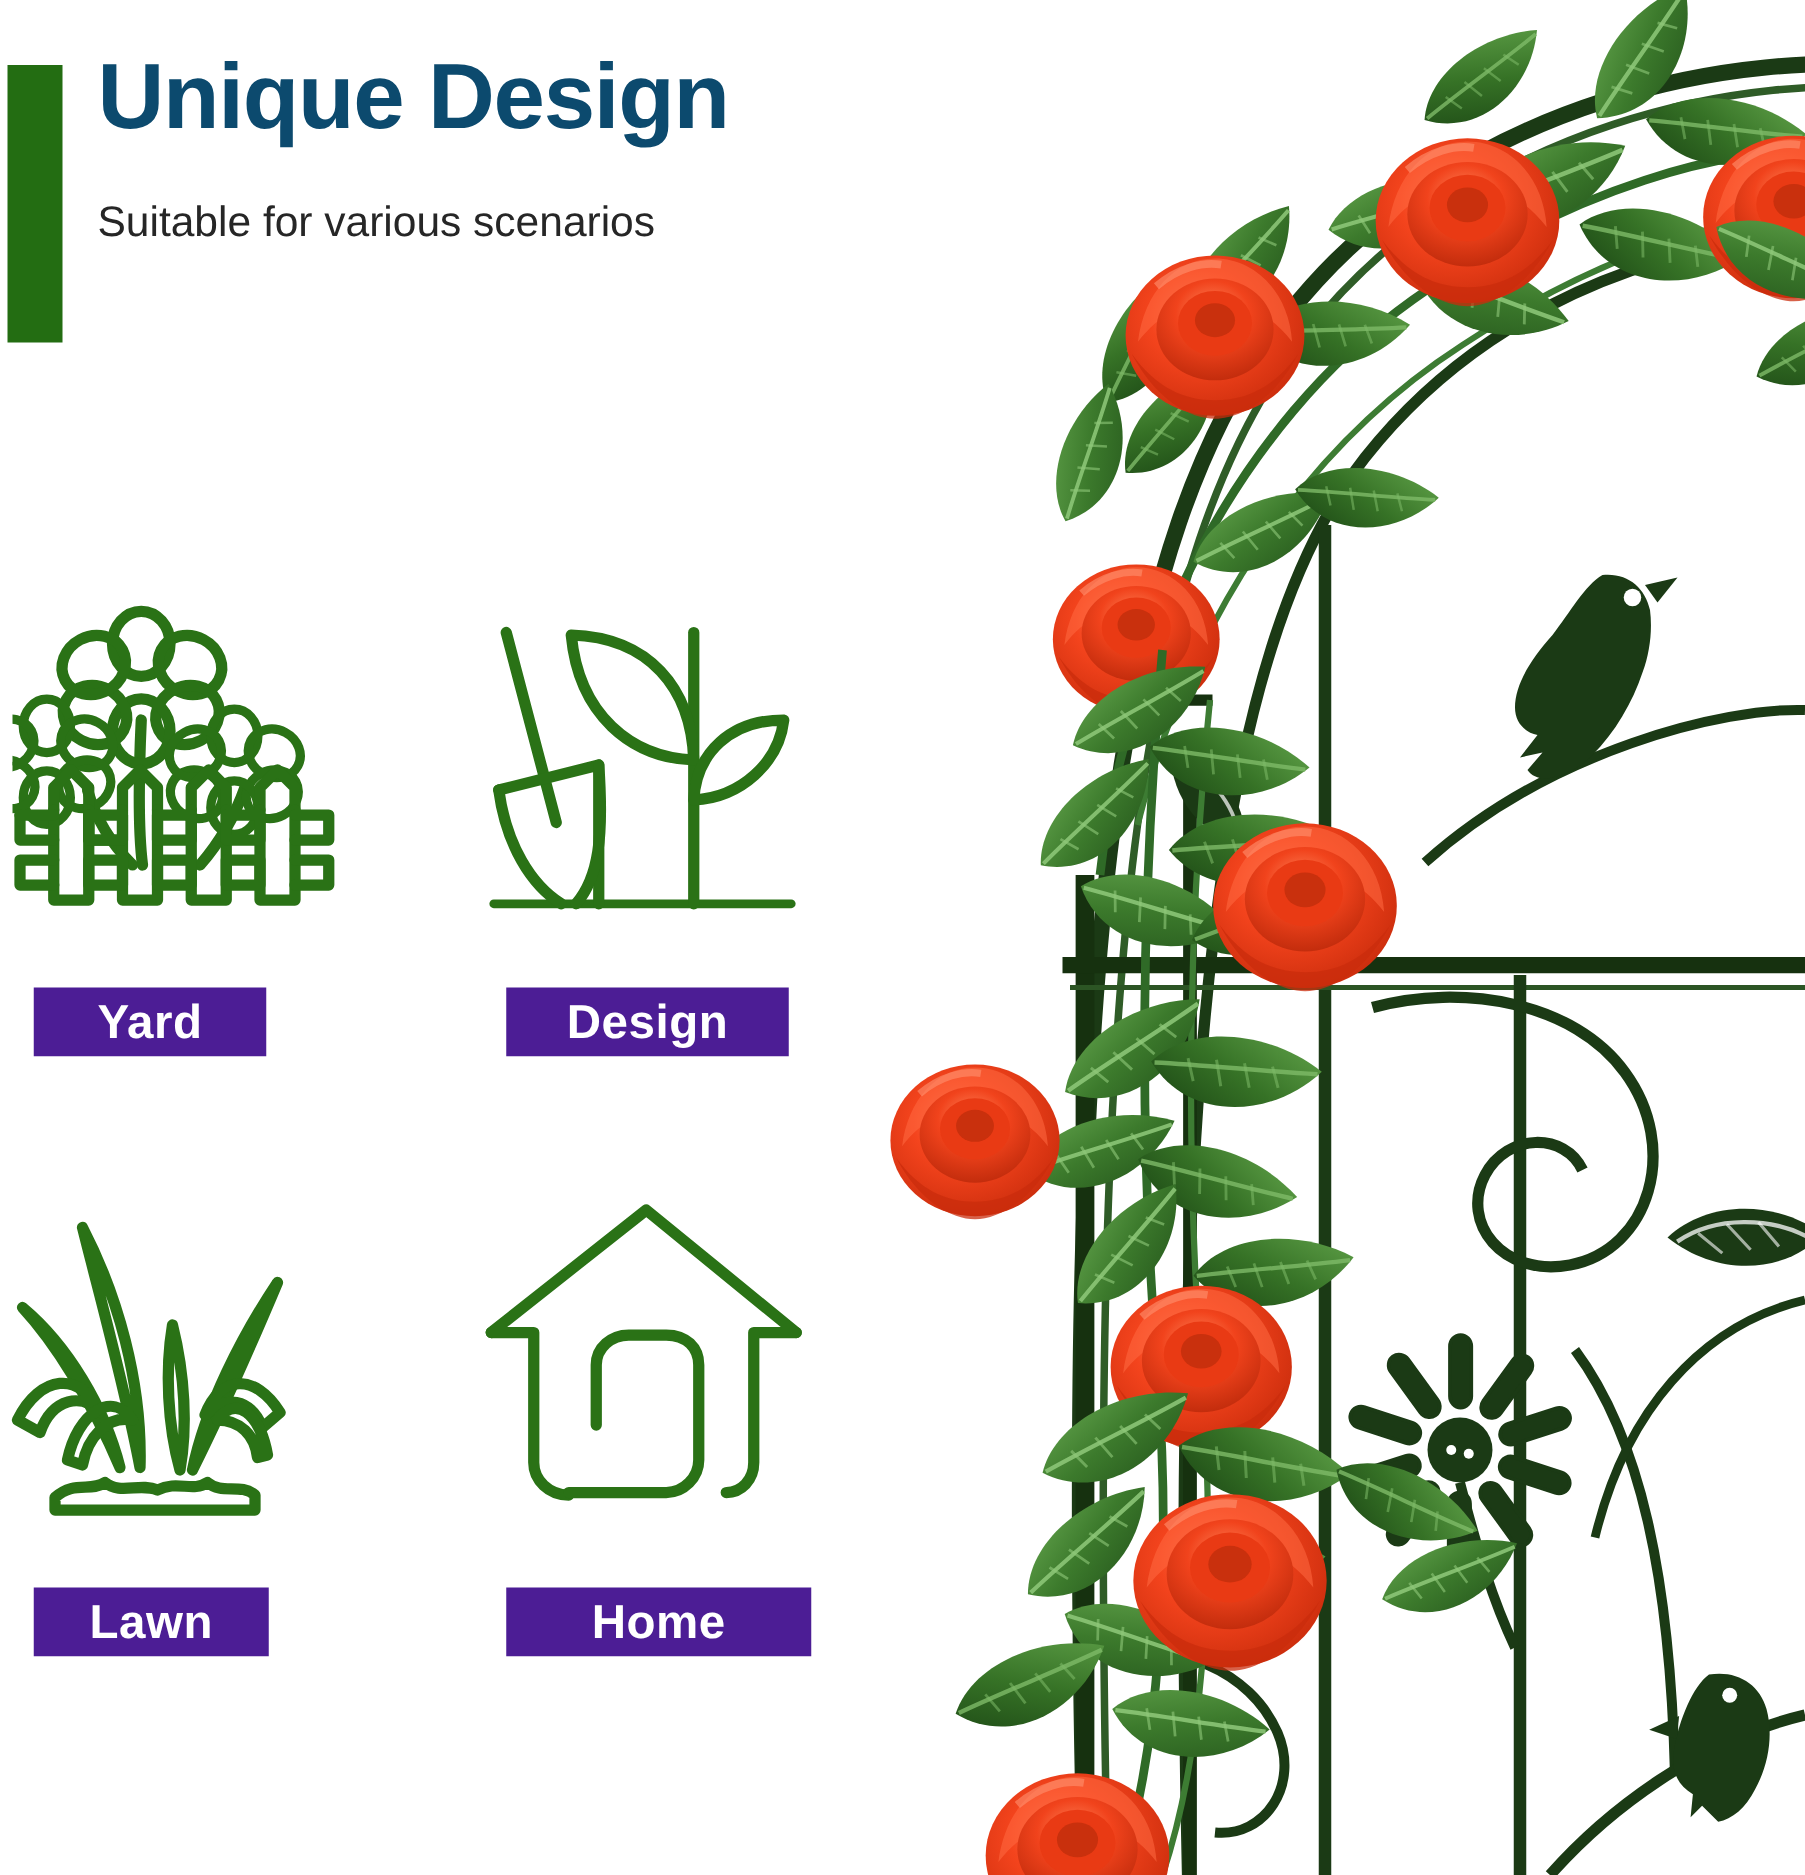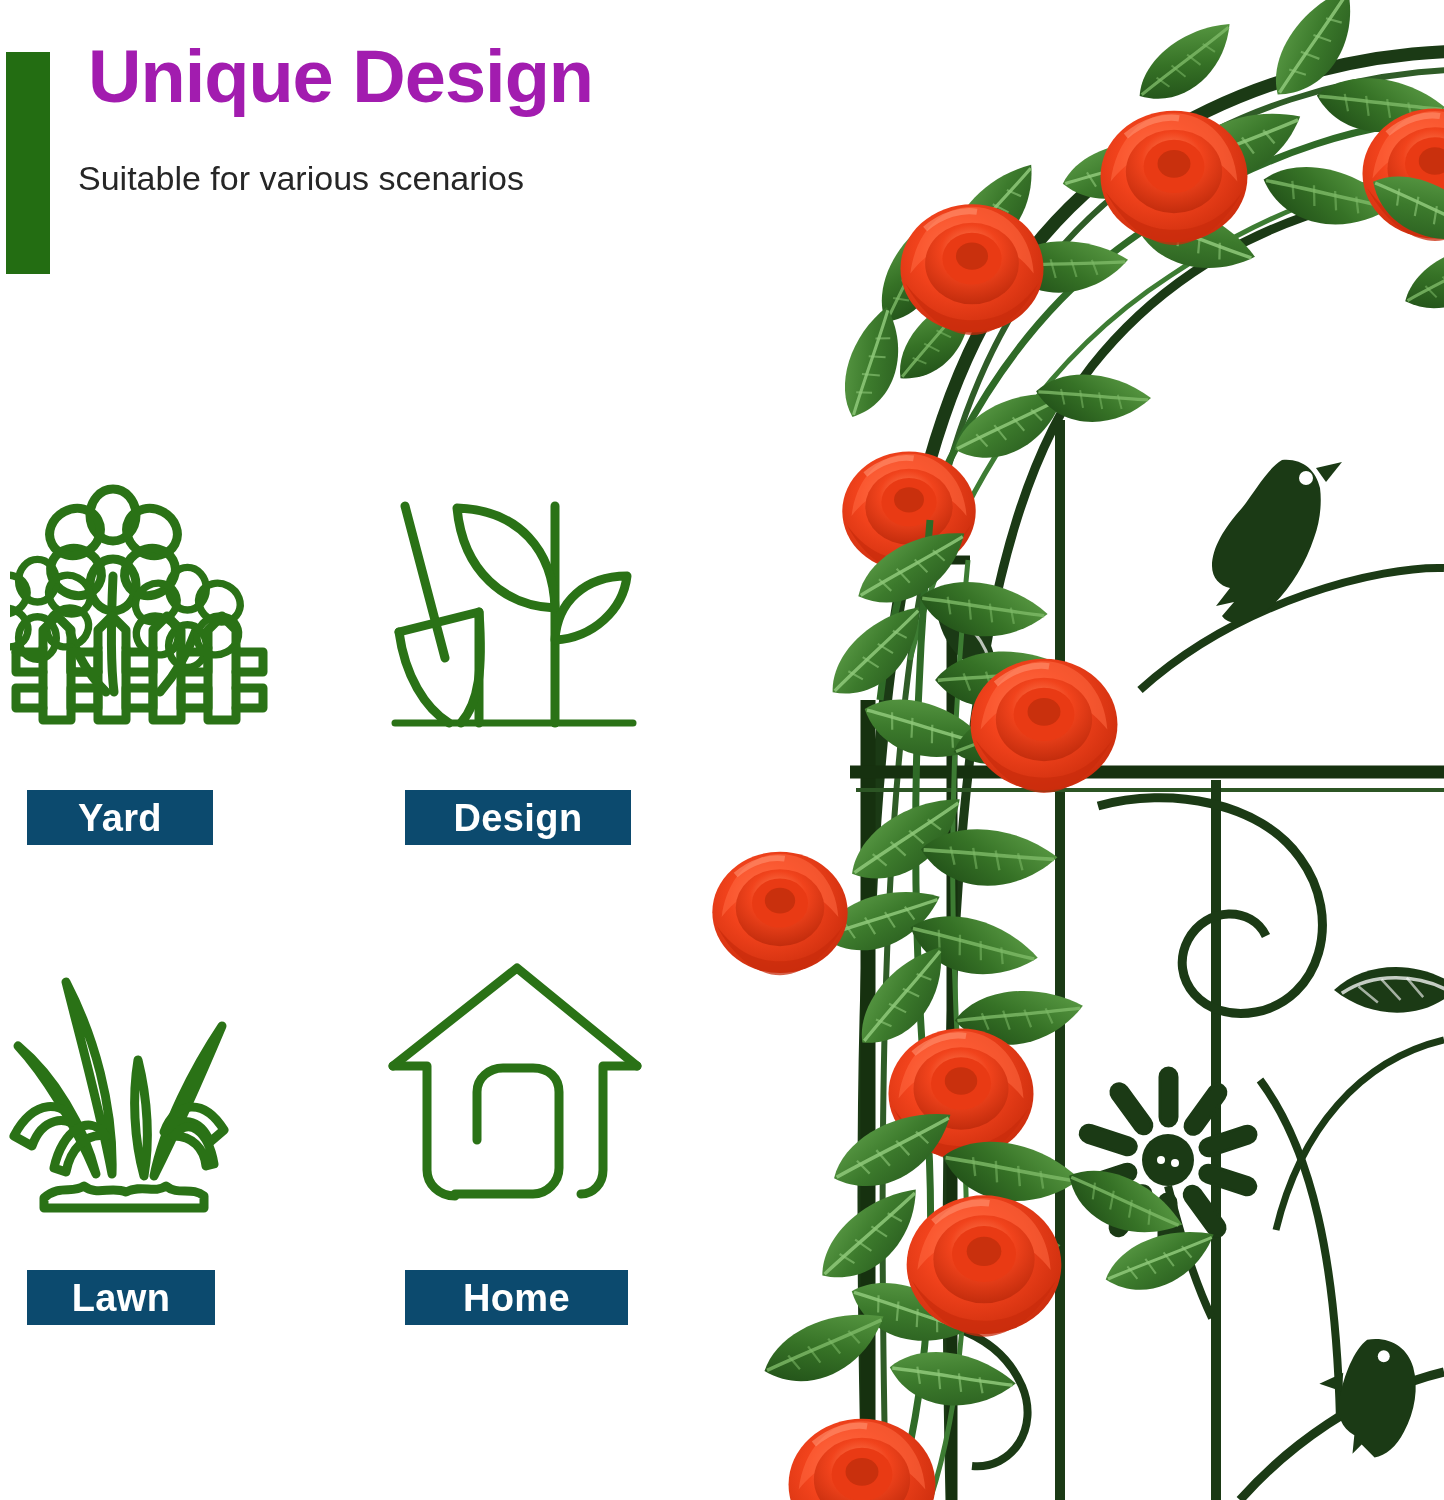--- a/index.html
+++ b/index.html
@@ -12,22 +12,22 @@
   .stage{position:absolute;inset:0;width:1444px;height:1500px;background:#fff;}
 
   
   .header{position:absolute;left:0;top:46px;width:720px;height:240px;}
   .accent-bar{
     position:absolute;left:6px;top:6px;width:44px;height:222px;
     background:#236D12;
   }
   .title{
     position:absolute;left:78px;top:-6px;
-    font-size:74px;font-weight:bold;color:#a21caf;
-    letter-spacing:-1px;line-height:1;white-space:nowrap;margin-left:10px;
+    font-size:74px;font-weight:bold;color:#0c4a6e;
+    letter-spacing:-1px;line-height:1;white-space:nowrap;
   }
   .subtitle{
     position:absolute;left:78px;top:110px;width:560px;
     font-size:34px;font-weight:400;color:#262626;
     line-height:1.32;
   }
 
   
   .icon-grid{position:absolute;left:0;top:470px;width:700px;height:900px;}
   .cell{position:absolute;width:330px;height:400px;}
@@ -37,32 +37,32 @@
   .cell.c3{left:378px;top:480px;}
 
   .icon-wrap{
     position:absolute;left:0;top:0;width:290px;height:310px;
     display:flex;align-items:center;justify-content:center;
   }
   .icon-wrap svg{display:block;}
 
   .badge{
     position:absolute;left:27px;top:320px;height:55px;
-    background:#0c4a6e;
+    background:#4c1d95;
     display:flex;align-items:center;justify-content:center;
     padding:0 26px;box-sizing:border-box;
   }
   .badge span{
     color:#FFFFFF;font-size:38px;font-weight:bold;letter-spacing:0.4px;
     line-height:1;white-space:nowrap;
   }
   .badge.w-yard{width:186px;}
   .badge.w-garden{width:226px;}
   .badge.w-lawn{width:188px;}
-  .badge.w-home{width:223px;}
+  .badge.w-home{width:244px;}
 
   
   .photo{
     position:absolute;left:700px;top:0;width:744px;height:1500px;
     overflow:hidden;background:#ffffff;
   }
   .photo svg{position:absolute;left:0;top:0;}
 </style>
 </head>
 <body>

